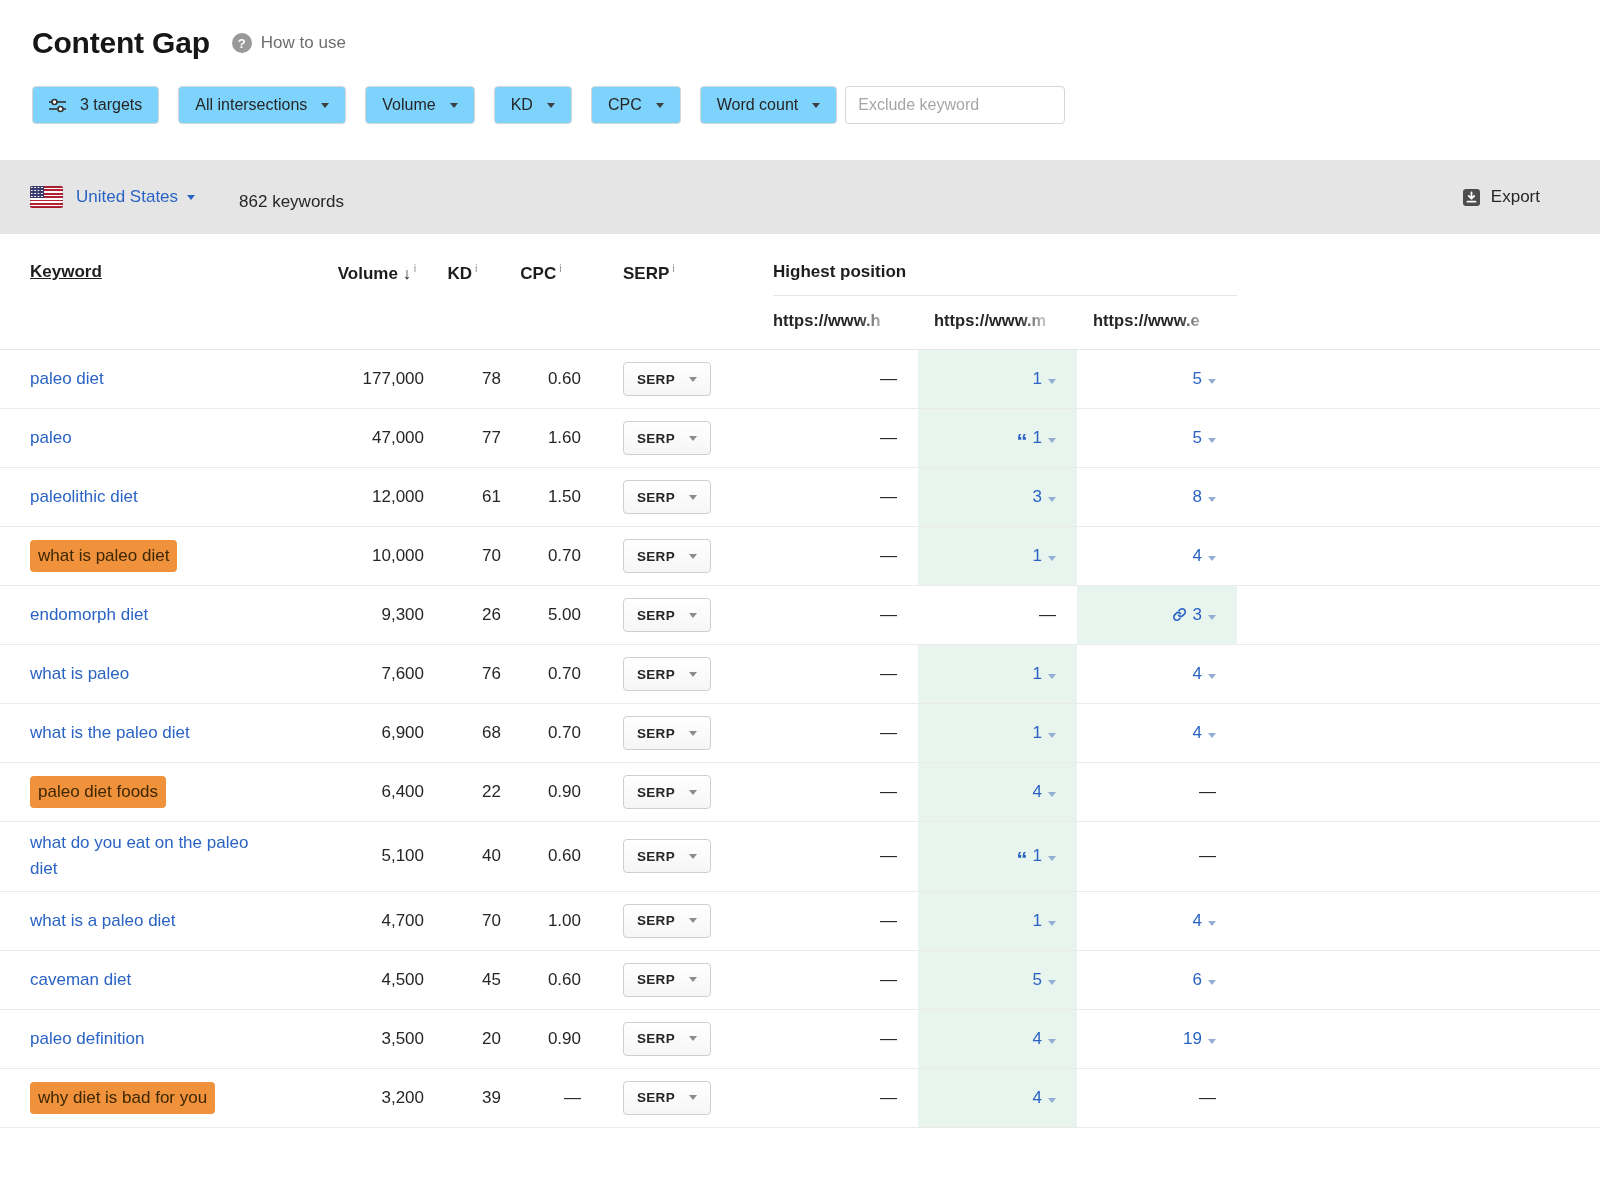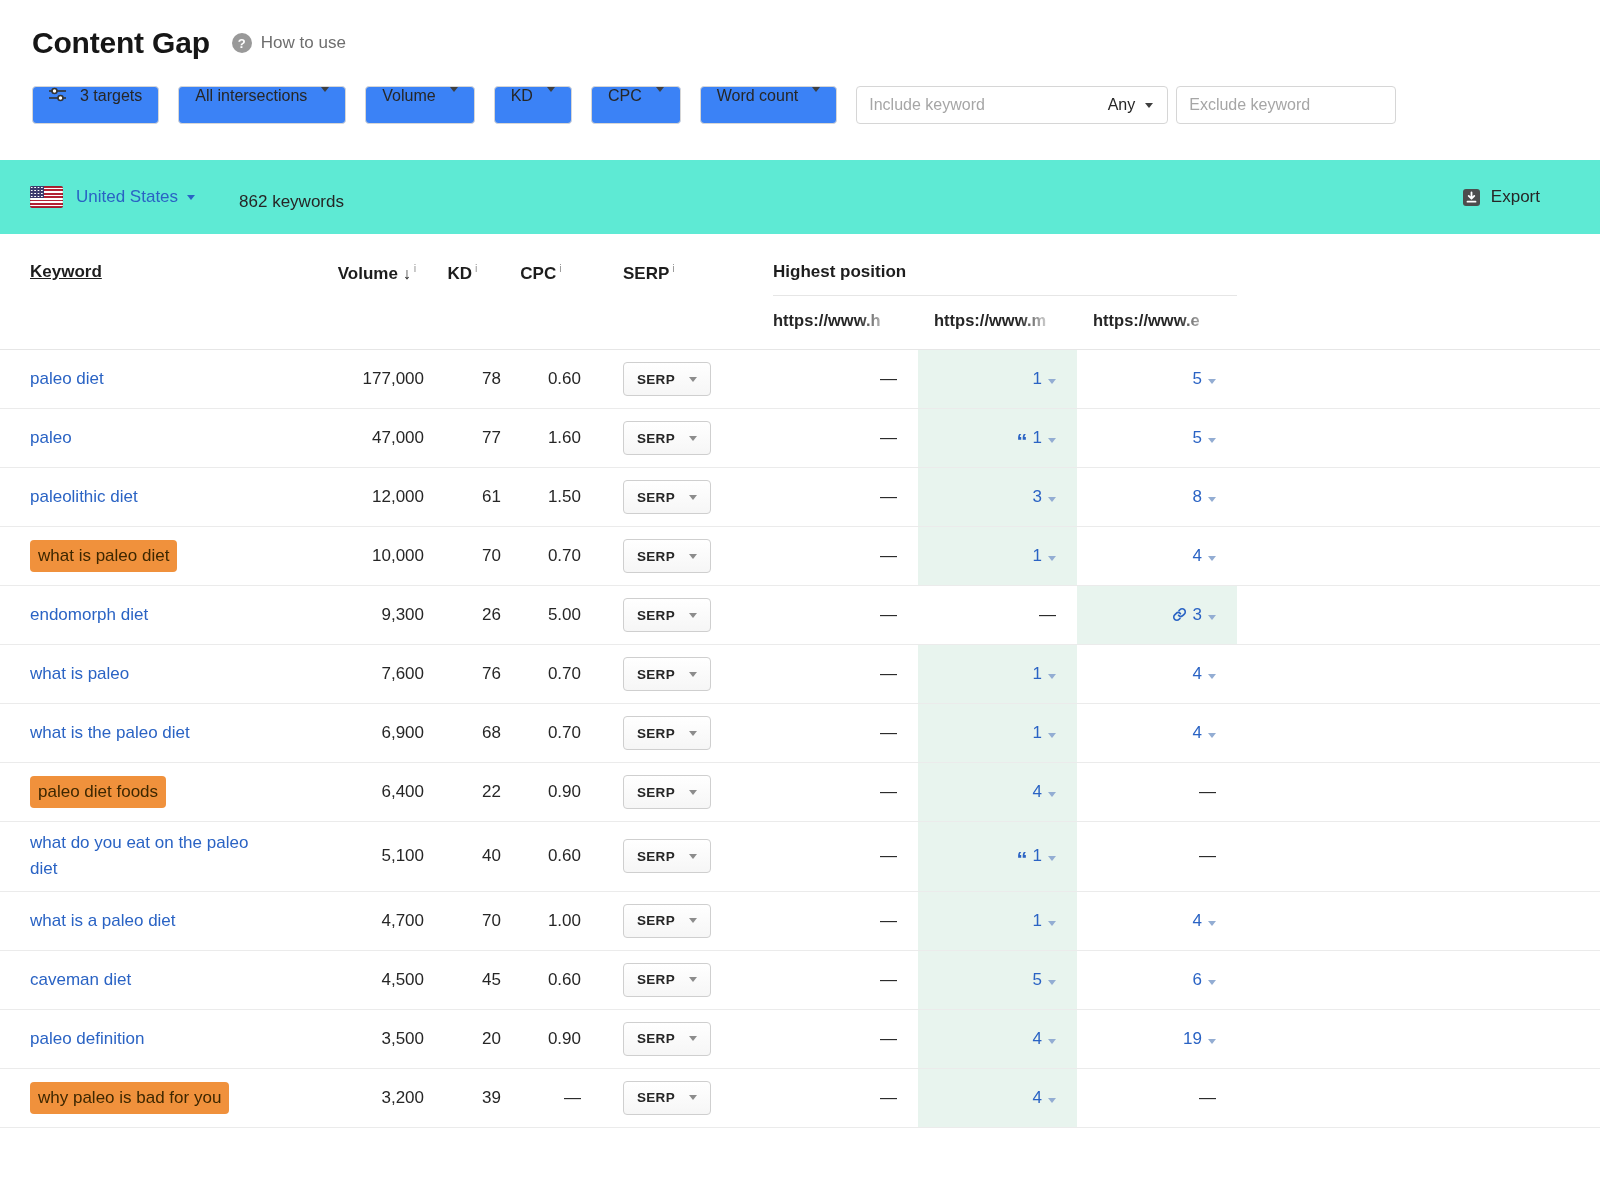--- a/index.html
+++ b/index.html
@@ -20,23 +20,23 @@
   .qmark {
     width: 20px; height: 20px; border-radius: 50%;
     background: #999; color: #fff; font-size: 13px; font-weight: 700;
     display: flex; align-items: center; justify-content: center; cursor: pointer;
   }
   .howto { color: #6e6e6e; font-size: 17px; cursor: pointer; }
 
   
   .filters { display: flex; align-items: center; gap: 19px; margin-top: 26px; }
   .fbtn {
-    height: 38px; display: inline-flex; align-items: flex-start; gap: 14px;
+    height: 38px; display: inline-flex; align-items: center; gap: 14px;
     padding: 0 16px; border: 1px solid #d6d6d6; border-radius: 4px;
-    background: #3b82f6; font-size: 16px; color: #262626; cursor: pointer; white-space: nowrap;
+    background: #7dd3fc; font-size: 16px; color: #262626; cursor: pointer; white-space: nowrap;
   }
   .caret {
     width: 0; height: 0; display: inline-block;
     border-left: 4.5px solid transparent; border-right: 4.5px solid transparent;
     border-top: 5.5px solid currentColor;
   }
   .caret-dark { color: #3f3f3f; }
   .sliders-icon svg { display: block; }
   .include-group {
     height: 38px; width: 312px; display: flex; align-items: center;
@@ -52,21 +52,21 @@
     font-size: 16px; color: #262626; cursor: pointer; white-space: nowrap;
   }
   .exclude-input {
     height: 38px; width: 220px; margin-left: -11px;
     border: 1px solid #d6d6d6; border-radius: 4px;
     font-size: 16px; padding: 0 12px; color: #262626; outline: 0; background:#fff;
   }
 
   
   .subbar {
-    margin-top: 36px; background: #5eead4; height: 74px;
+    margin-top: 36px; background: #e5e5e5; height: 74px;
     display: flex; align-items: center; padding: 0 30px;
   }
   .flag {
     width: 33px; height: 22px; border-radius: 2px; position: relative; overflow: hidden;
     background: repeating-linear-gradient(180deg,#b22234 0 1.7px,#fff 1.7px 3.4px);
     box-shadow: inset 0 0 0 1px rgba(0,0,0,.10);
     flex: 0 0 auto;
   }
   .canton {
     position: absolute; top: 0; left: 0; width: 14px; height: 12px; background: #3c3b6e;
@@ -179,27 +179,20 @@
     <button class="fbtn">
       <span>CPC</span>
       <span class="caret caret-dark"></span>
     </button>
 
     <button class="fbtn">
       <span>Word count</span>
       <span class="caret caret-dark"></span>
     </button>
 
-    <div class="include-group">
-      <input placeholder="Include keyword" style="">
-      <div class="any">
-        <span>Any</span>
-        <span class="caret caret-dark"></span>
-      </div>
-    </div>
 
     <input class="exclude-input" placeholder="Exclude keyword" style="">
   </div>
 </div>
 
 <div class="subbar">
   <div class="flag">
       <div class="canton"></div>
     </div>
   <div class="country">
@@ -443,21 +436,21 @@
         <span class="serp-label">SERP</span>
         <span class="caret"></span>
       </button>
     </td>
     <td class="c-pos"><span class="dash">—</span></td>
     <td class="c-pos best"><span class="pos-num">4</span><span class="caret caret-pos"></span></td>
     <td class="c-pos"><span class="pos-num">19</span><span class="caret caret-pos"></span></td>
     <td class="c-fill"></td>
   </tr>
       <tr>
-    <td class="c-kw"><a class="kw hl">why paleo is bad for you</a></td>
+    <td class="c-kw"><a class="kw hl">why diet is bad for you</a></td>
     <td class="c-num vol">3,200</td>
     <td class="c-num kd">39</td>
     <td class="c-num cpc">—</td>
     <td class="c-serp">
       <button class="serp-btn">
         <span class="serp-label">SERP</span>
         <span class="caret"></span>
       </button>
     </td>
     <td class="c-pos"><span class="dash">—</span></td>

